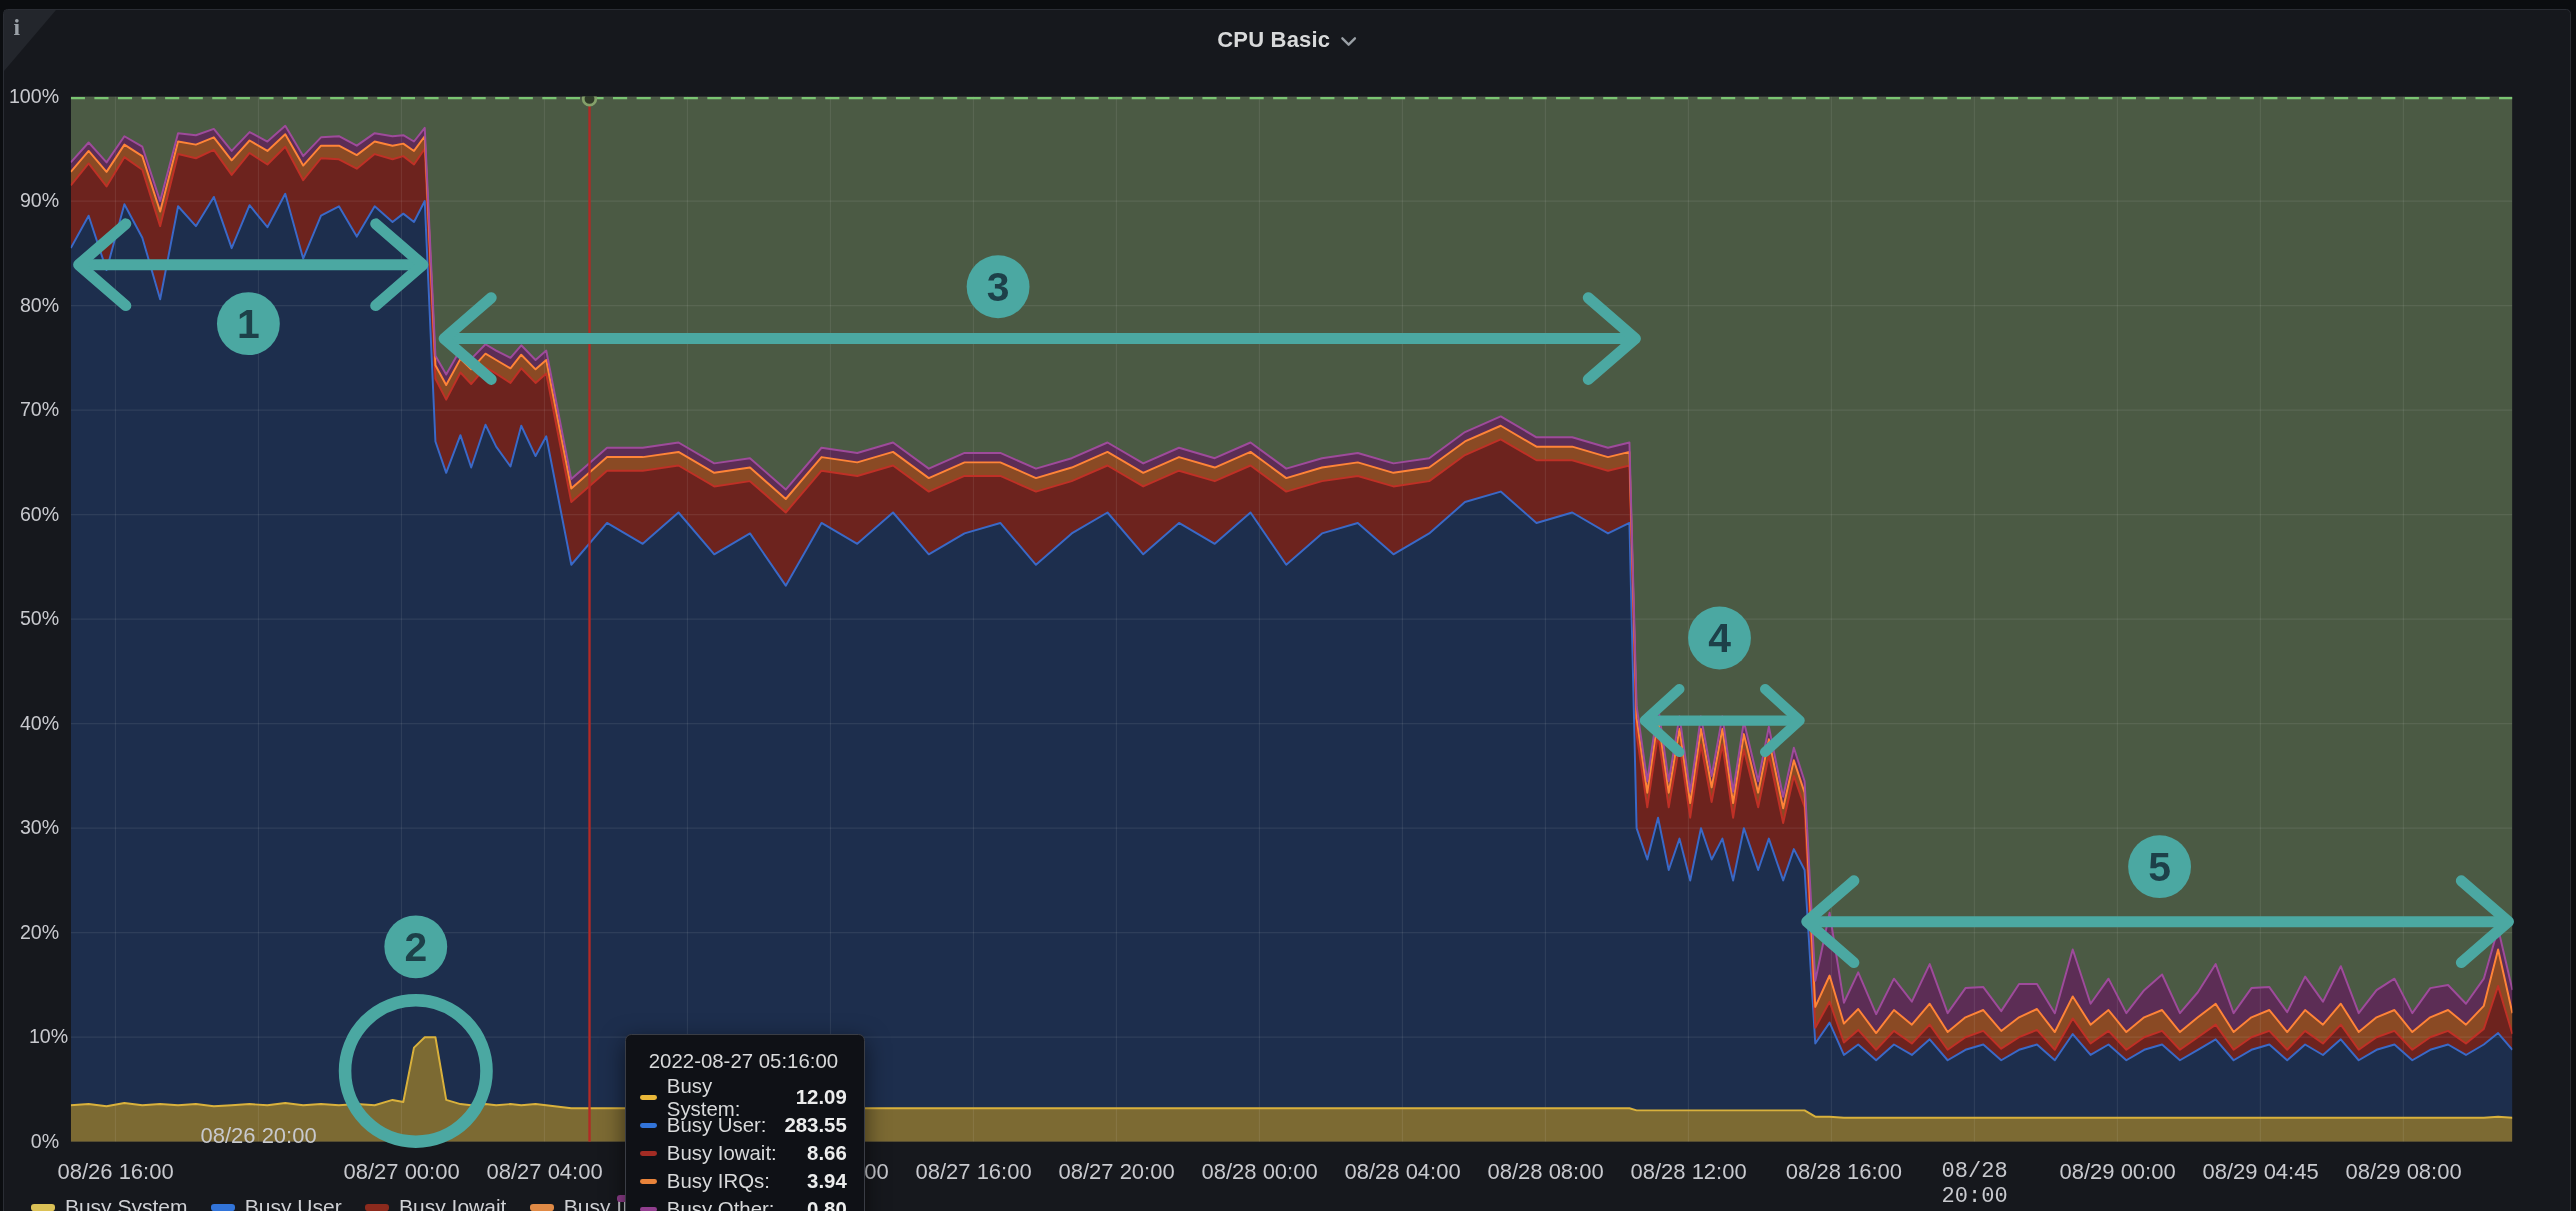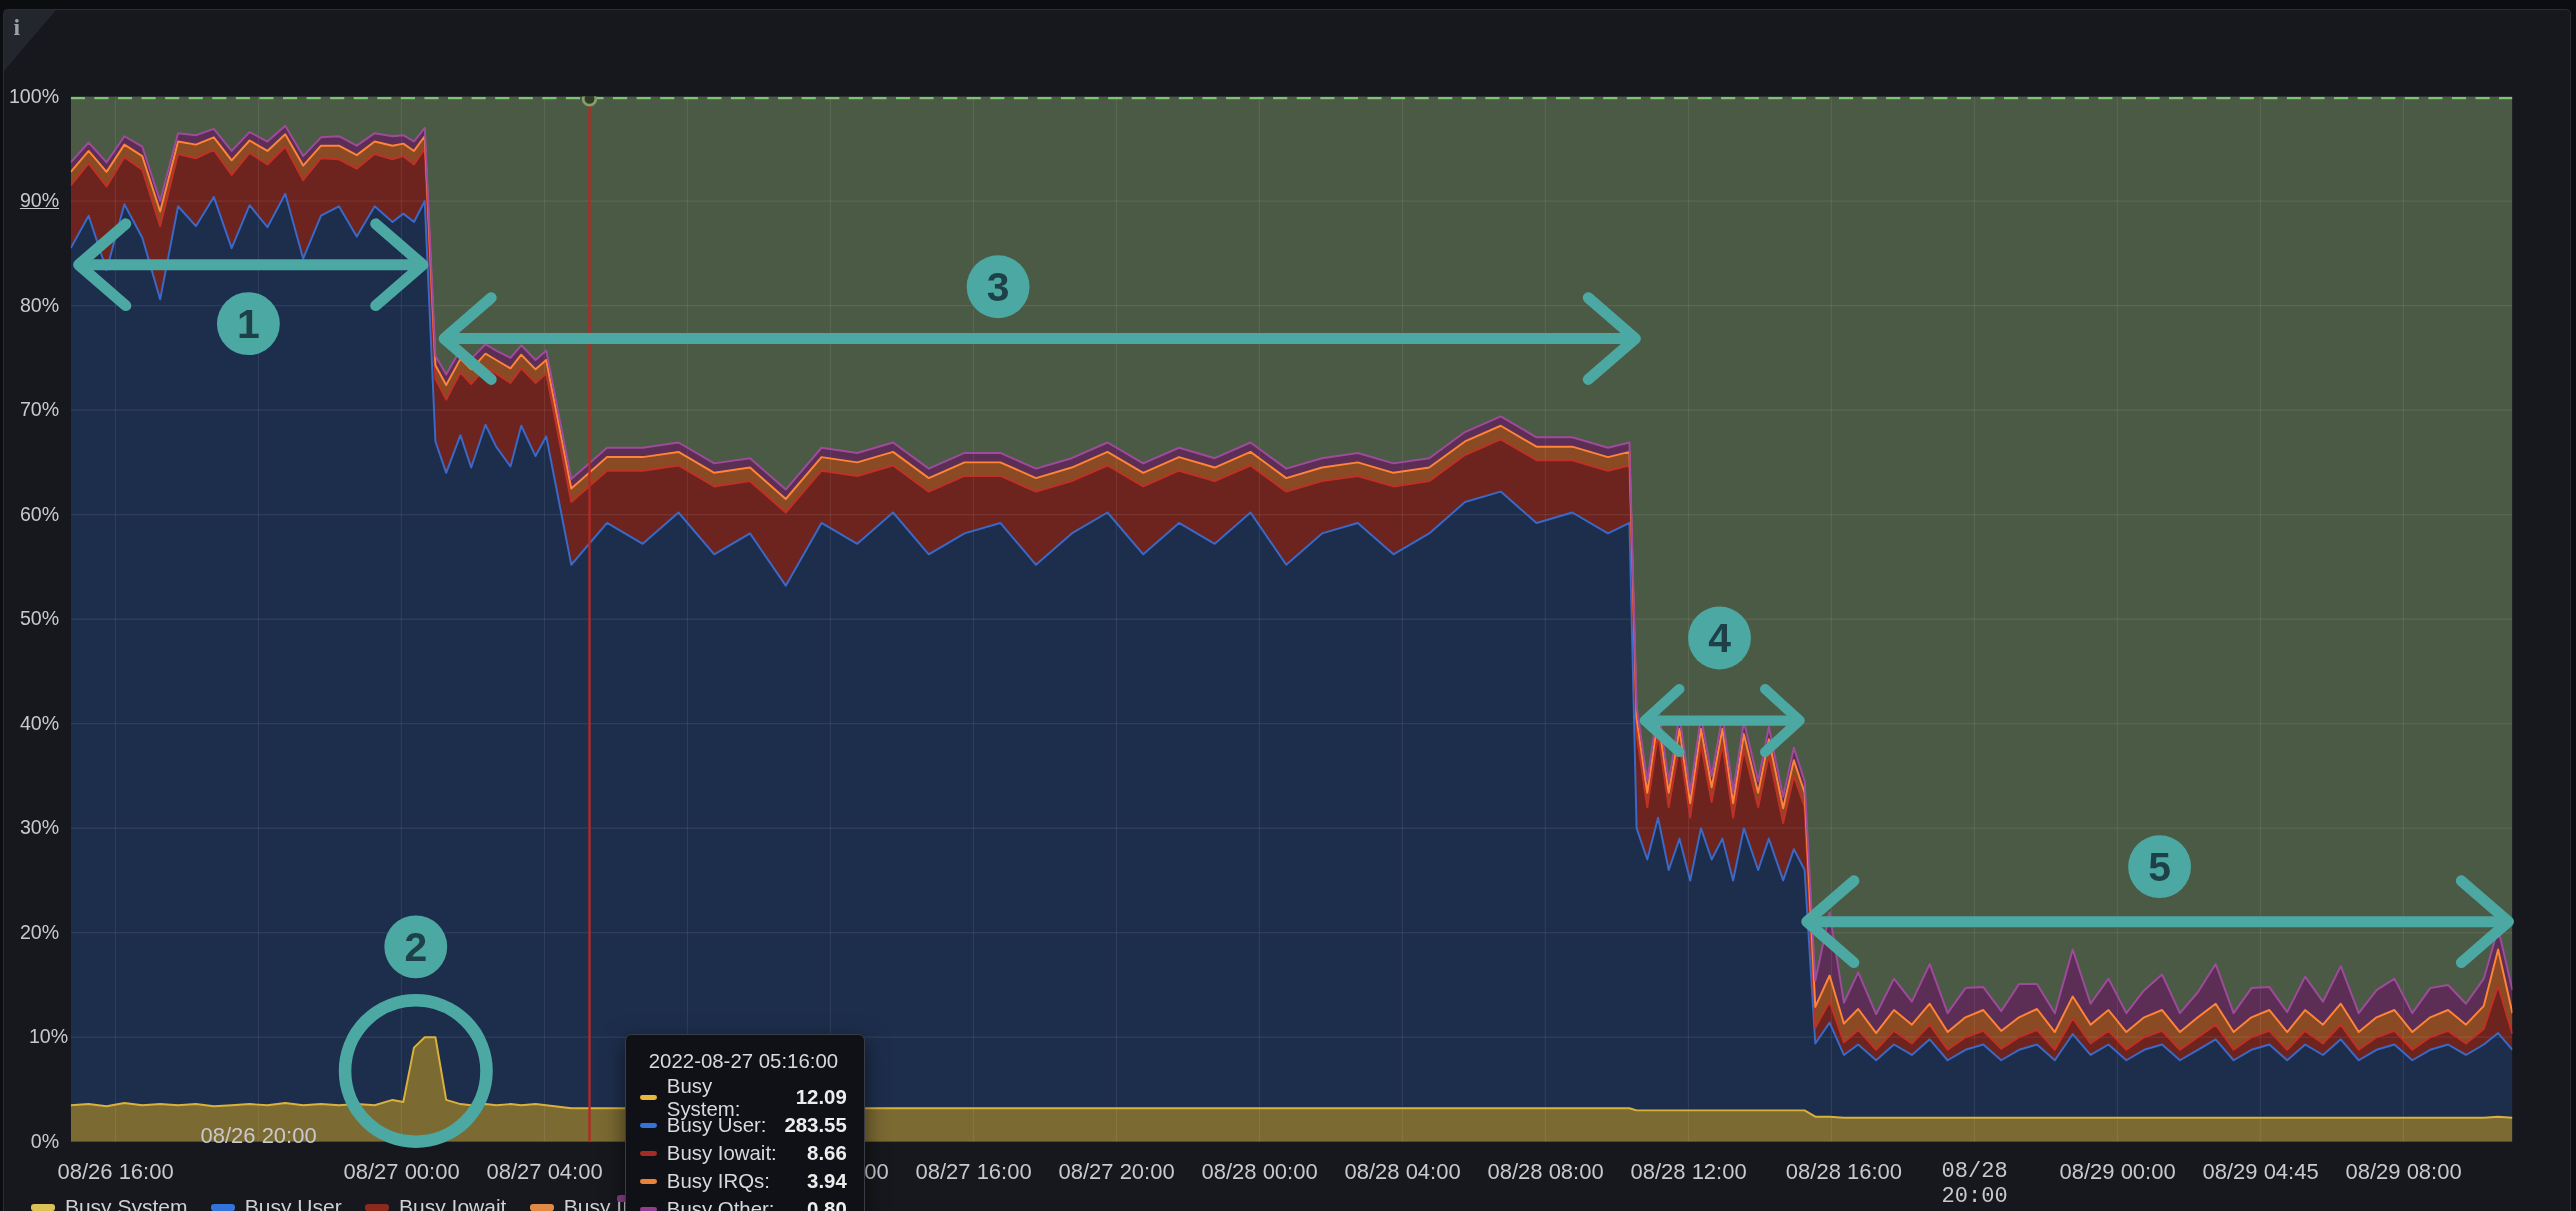--- a/index.html
+++ b/index.html
@@ -35,20 +35,26 @@
   .tt-sw { width:17.3px; height:4.7px; border-radius:2.4px; flex:0 0 auto; }
   .tt-label { color:#d8d9da; font-size:20.4px; flex:1 1 auto; }
   .tt-value { color:#eceded; font-size:20.4px; font-weight:700; text-align:right; }
 </style>
 </head>
 <body>
 
 <div class="page">
   <div class="panel">
 
+    <div class="panel-header">
+      <span class="panel-title">CPU Basic</span>
+      <svg class="chev" viewBox="0 0 22 14">
+        <polyline points="3,3 11,11 19,3" fill="none" stroke="#9aa0a6" stroke-width="3" stroke-linecap="round" stroke-linejoin="round"></polyline>
+      </svg>
+    </div>
 
     <div class="info-corner">
       <span class="info-glyph">i</span>
     </div>
 
     <svg id="chart" class="layer" viewBox="0 0 3278 1542" width="2576" height="1212">
         <clipPath id="plotclip">
           <rect x="85" y="110" width="3107" height="1330"></rect>
         </clipPath>
         <g clip-path="url(#plotclip)">
@@ -100,21 +106,21 @@
     <div class="axes" id="axes">
         <div class="ylab" style="top: 1120px; left: 0px;">0%</div>
         <div class="ylab" style="top: 1015px; left: 9px;">10%</div>
         <div class="ylab" style="top: 911px; left: 0px;">20%</div>
         <div class="ylab" style="top: 806px; left: 0px;">30%</div>
         <div class="ylab" style="top: 702px; left: 0px;">40%</div>
         <div class="ylab" style="top: 597px; left: 0px;">50%</div>
         <div class="ylab" style="top: 493px; left: 0px;">60%</div>
         <div class="ylab" style="top: 388px; left: 0px;">70%</div>
         <div class="ylab" style="top: 284px; left: 0px;">80%</div>
-        <div class="ylab" style="top: 179px; left: 0px; text-decoration: underline;">90%</div>
+        <div class="ylab" style="top: 179px; left: 0px;">90%</div>
         <div class="ylab" style="top: 75px; left: 0px;">100%</div>
         <div class="xlab" style="left: 41px; top: 1149px;">08/26 16:00</div>
         <div class="xlab" style="left: 184px; top: 1113px;">08/26 20:00</div>
         <div class="xlab" style="left: 327px; top: 1149px;">08/27 00:00</div>
         <div class="xlab" style="left: 470px; top: 1149px;">08/27 04:00</div>
         <div class="xlab" style="left: 613px; top: 1149px;">08/27 08:00</div>
         <div class="xlab" style="left: 756px; top: 1149px;">08/27 12:00</div>
         <div class="xlab" style="left: 899px; top: 1149px;">08/27 16:00</div>
         <div class="xlab" style="left: 1042px; top: 1149px;">08/27 20:00</div>
         <div class="xlab" style="left: 1185px; top: 1149px;">08/28 00:00</div>

